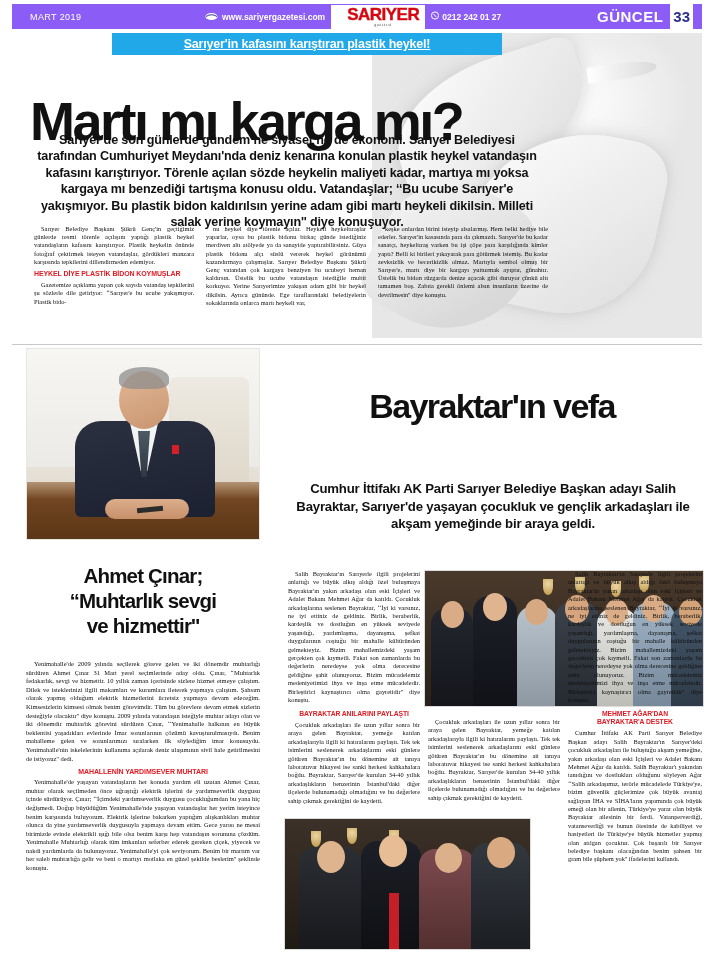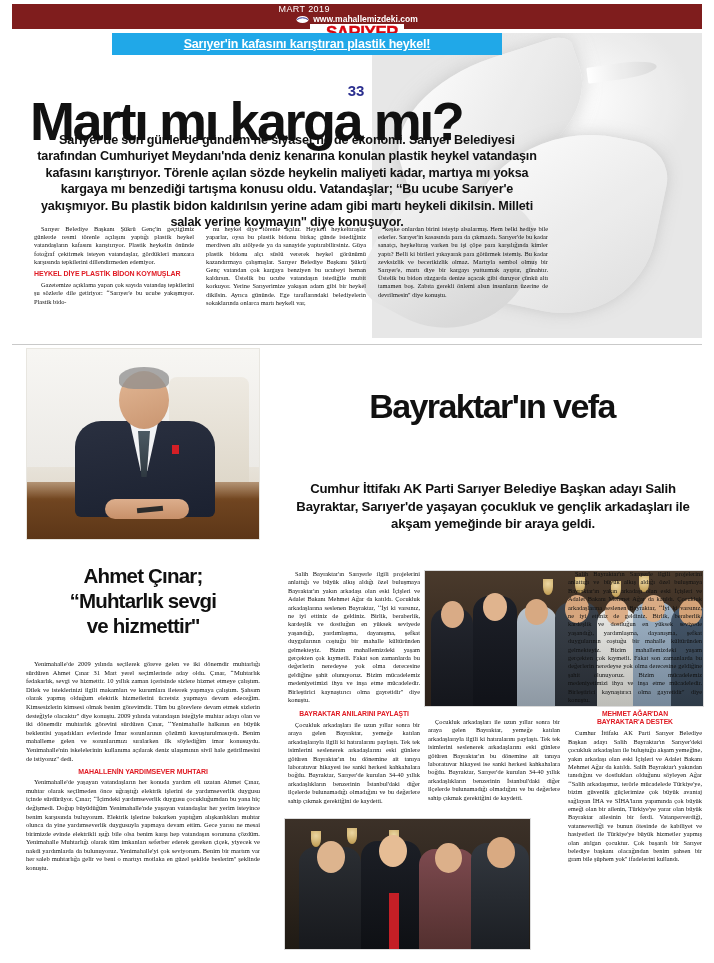--- a/index.html
+++ b/index.html
@@ -8,21 +8,21 @@
     width:714px;height:963px;overflow:hidden;
     background:#ffffff;
     font-family:"Liberation Serif", serif;
     color:#111;
   }
   .page{position:relative;width:714px;height:963px;background:#fff;}
 
   
   .masthead{
     position:absolute;left:12px;top:4px;width:690px;height:25px;
-    background:#7f1d1d;display:flex;align-items:center;flex-direction:column;
+    background:#8b5cf6;display:flex;align-items:center;
   }
   .mh-date{
     color:#ffffff;font-family:"Liberation Sans",sans-serif;
     font-size:9px;letter-spacing:.4px;padding-left:18px;width:175px;
   }
   .mh-web{
     display:flex;align-items:center;gap:4px;
     color:#fff;font-family:"Liberation Sans",sans-serif;font-size:8.5px;
     font-weight:bold;
   }
@@ -199,21 +199,21 @@
   <div class="masthead">
     <div class="mh-date">MART 2019</div>
 
     <div class="mh-web">
       <span>
         <svg width="13" height="9" viewBox="0 0 13 9">
             <ellipse cx="6.5" cy="4.5" rx="6" ry="3.6" fill="#fff"></ellipse>
             <path d="M1 4.5 Q6.5 1 12 4.5" stroke="#2b2f8f" stroke-width="1" fill="none"></path>
           </svg>
       </span>
-      <span>www.mahallemizdeki.com</span>
+      <span>www.sariyergazetesi.com</span>
     </div>
 
     <div class="mh-logo">
       <div class="lg-main">SARIYER</div>
       <div class="lg-sub">gazetesi</div>
     </div>
 
     <div class="mh-phone">
       <span>
         <svg width="8" height="9" viewBox="0 0 8 9">

